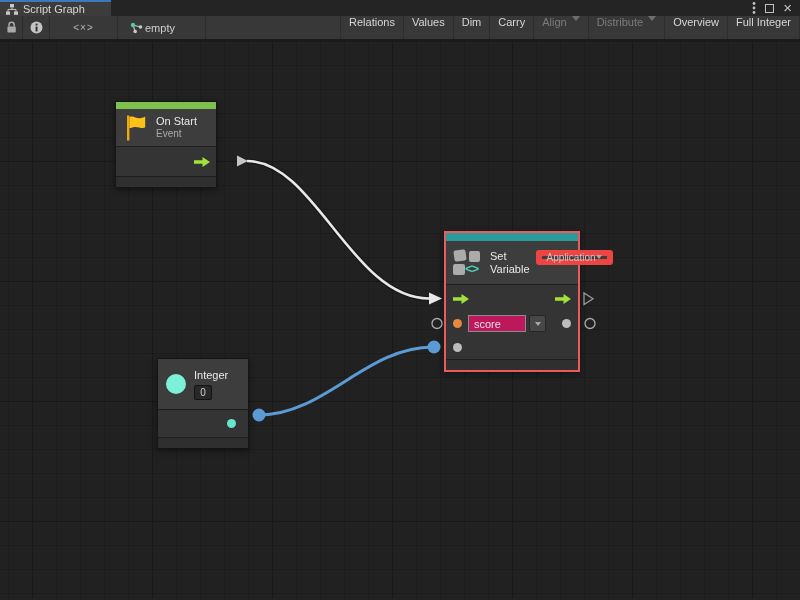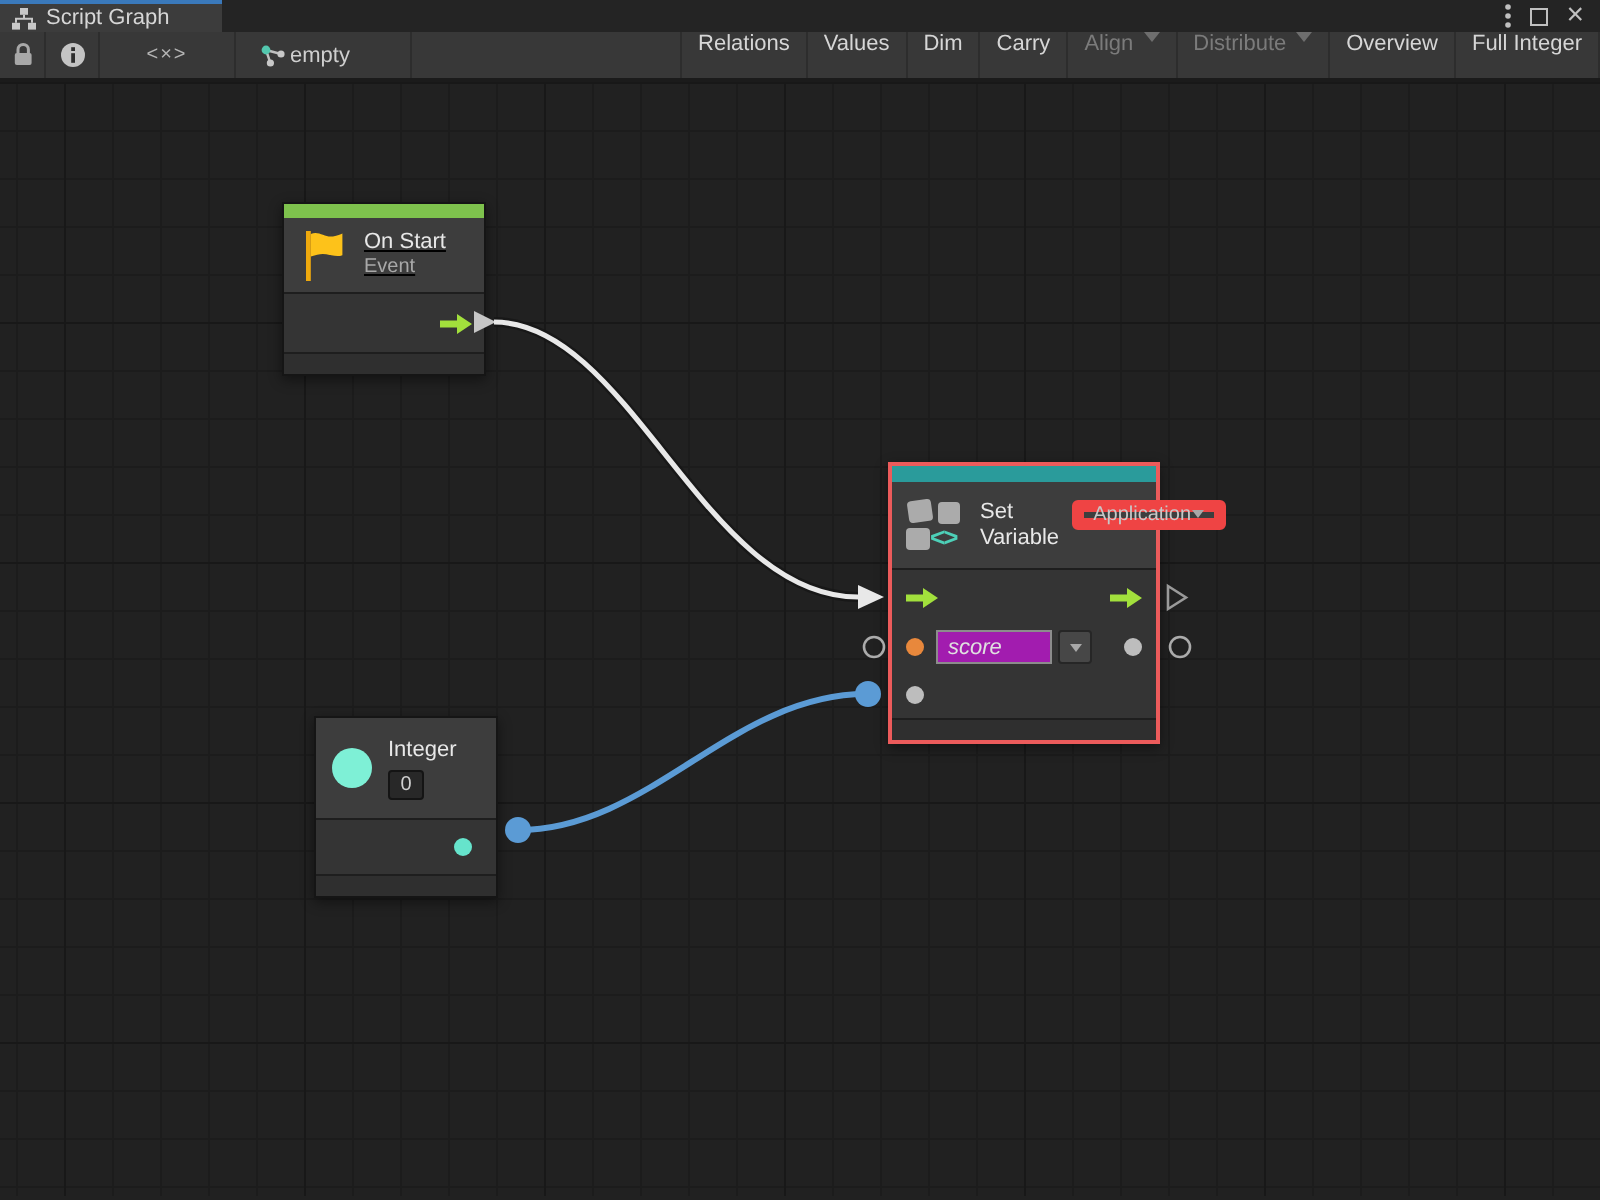--- a/index.html
+++ b/index.html
@@ -50,21 +50,21 @@
   .body-sec { background:#343434; border-top:1px solid #1E1E1E; position:relative; }
   .foot { height:11px; background:#2F2F2F; border-top:1px solid #1E1E1E; }
   .n-title { font-size:11px; color:#E8E8E8; line-height:13px; }
   .n-sub { font-size:10px; color:#A9A9A9; line-height:12px; }
   .dot { border-radius:50%; display:inline-block; flex:none; }
 
   
   .flow-arrow { width:16px; height:10px; flex:none; }
 
   
-  .node-onstart { left:141px; top:60px; width:102px;text-decoration:underline; }
+  .node-onstart { left:115px; top:60px; width:102px; }
   .node-onstart .hdr { height:37px; }
   .node-onstart .body-sec { height:30px; display:flex; align-items:center; justify-content:flex-end; padding-right:6px; }
 
   
   .node-setvar { left:444px; top:190px; width:136px; border:2px solid #EC5B5B; }
   .node-setvar .accent { height:8px; }
   .node-setvar .hdr { height:43px; gap:7px; padding:0 7px; }
   .sv-icon { position:relative; width:30px; height:27px; flex:none; }
   .sv-icon .sq { position:absolute; background:#ABABAB; border-radius:2px; }
   .sq1 { left:1px; top:1px; width:12px; height:11px; transform:rotate(-8deg); background:#B6B6B6; }
@@ -73,22 +73,22 @@
   .sv-brackets { position:absolute; left:12px; top:12px; font-size:13px; font-weight:bold;
                  color:#4DD0B8; letter-spacing:-1px; }
   .sv-col { display:flex; flex-direction:row; gap:3px; }
   .scope-dd { width:80px; height:15px; background:#3E3E3E; border:6px solid #ef4444; border-radius:3px;
               display:flex; align-items:center; justify-content:space-between; padding:0 5px;
               font-size:10px; color:#C8C8C8; }
   .scope-dd .caret { border-left-width:3.5px; border-right-width:3.5px; border-top-width:4.5px; }
   .sv-row1 { height:27px; display:flex; align-items:center; justify-content:space-between; padding:0 7px; }
   .sv-row2 { height:23px; display:flex; align-items:center; padding:0 7px; }
   .sv-row3 { height:24px; display:flex; align-items:center; padding:0 7px; }
-  .name-select { width:58px; height:17px; margin-left:6px; background:#a21caf; border:1px solid #8C8C8C;
-                 display:flex; align-items:center; padding-left:5px; font-size:11px; color:#E0E0E0;font-style:italic; }
+  .name-select { width:58px; height:17px; margin-left:6px; background:#be185d; border:1px solid #8C8C8C;
+                 display:flex; align-items:center; padding-left:5px; font-size:11px; color:#E0E0E0; }
   .dd-btn { width:17px; height:17px; margin-left:3px; background:#474747; border:1px solid #262626;
             border-radius:2px; display:flex; align-items:center; justify-content:center; }
   .dd-btn .caret { border-left-width:3.5px; border-right-width:3.5px; border-top-width:4.5px; }
 
   
   .node-integer { left:157px; top:317px; width:92px; }
   .node-integer .hdr { height:50px; }
   .node-integer .body-sec { height:28px; }
   .int-circle { width:20px; height:20px; border-radius:50%; flex:none; }
   .int-col { display:flex; flex-direction:column; gap:3px; }

